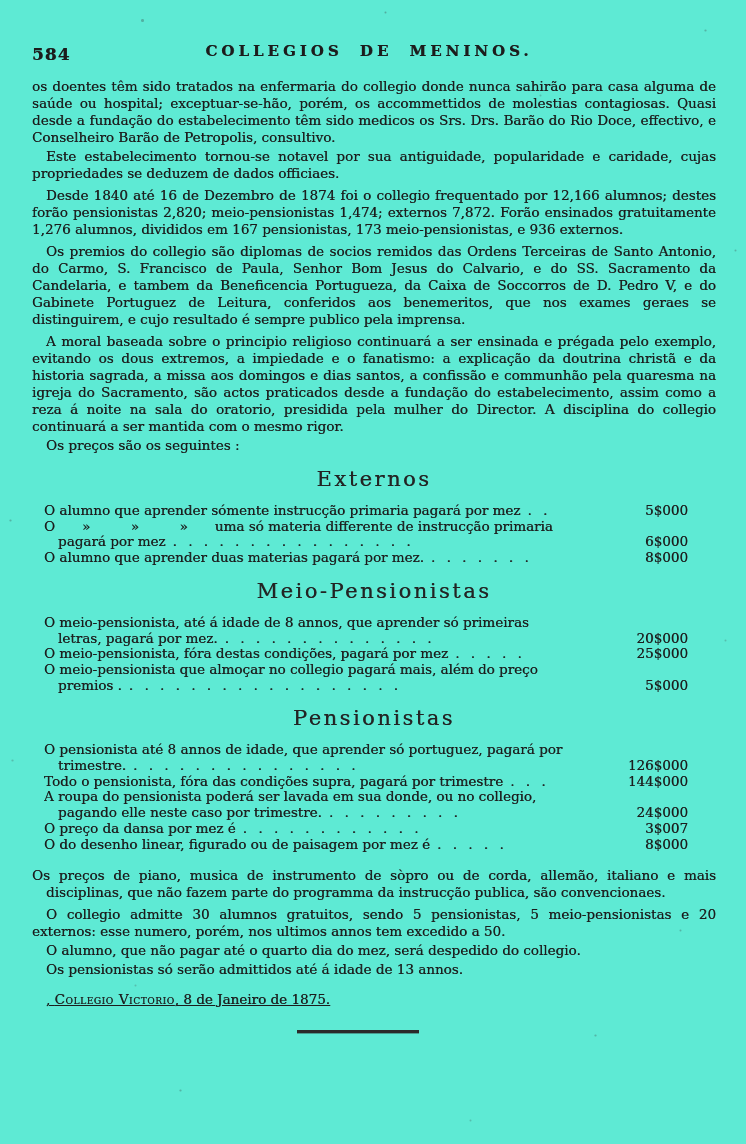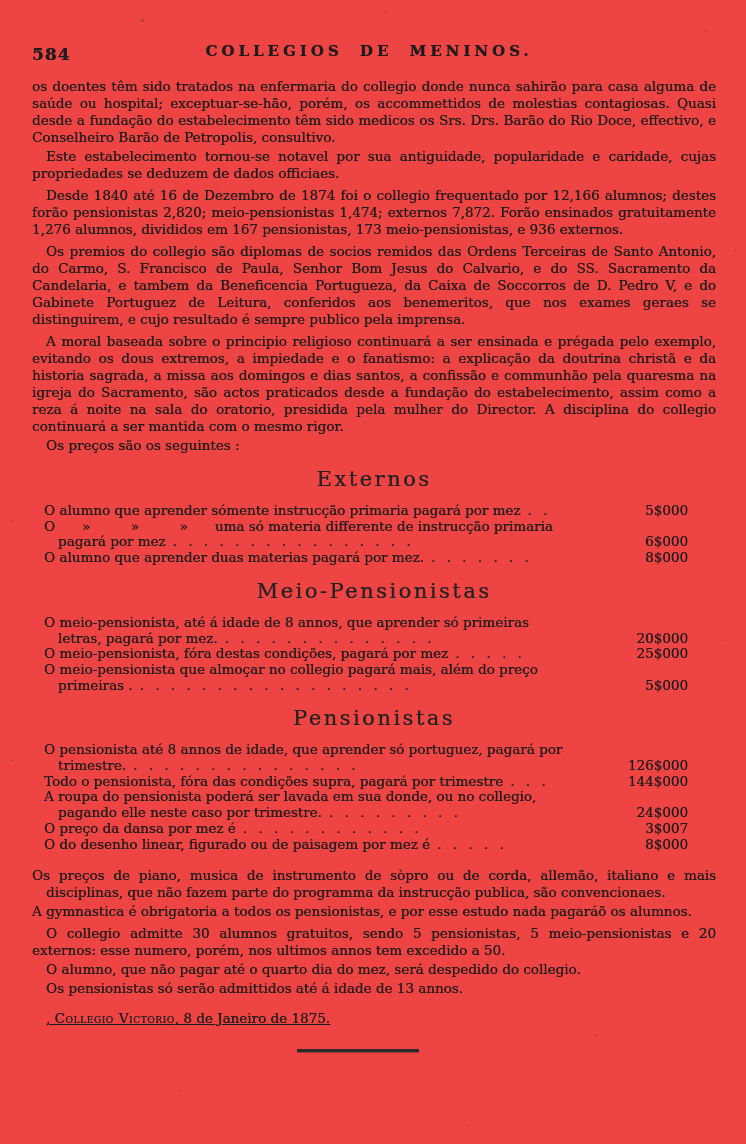--- a/index.html
+++ b/index.html
@@ -1,19 +1,19 @@
 <!DOCTYPE html>
 <html><head>
 <meta charset="utf-8">
 <style>
   html,body{margin:0;padding:0;background:#e9e9e7;}
   .page{
     position:relative;
     width:746px;height:1144px;
-    background:#ef4444;
+    background:#5eead4;
     box-sizing:border-box;
     padding:42px 30px 0 32px;
     font-family:"DejaVu Serif","Liberation Serif",serif;
     color:#1c1c1c;
     overflow:hidden;
     text-shadow:0.35px 0 0 rgba(25,25,25,0.7);
   }
   .speckles{position:absolute;top:0;left:0;width:1px;height:1px;background:transparent;border-radius:50%;
     box-shadow:142px 20px 0 1px rgba(50,50,50,.30),385px 12px 0 .5px rgba(60,60,60,.35),
     705px 30px 0 .6px rgba(60,60,60,.3),540px 95px 0 .5px rgba(60,60,60,.25),
@@ -104,21 +104,21 @@
       <span class="pr-text">O meio-pensionista, fóra destas condições, pagará por mez</span>
       <span class="pr-dots">. . . . .</span>
       <span class="pr-price">25$000</span>
     </div>
     <div class="price-row">
       <span class="pr-text">O meio-pensionista que almoçar no collegio pagará mais, além do preço</span>
       <span class="pr-dots"></span>
       <span class="pr-price"></span>
     </div>
     <div class="price-row cont">
-      <span class="pr-text">primeiras .</span>
+      <span class="pr-text">premios .</span>
       <span class="pr-dots">. . . . . . . . . . . . . . . . . .</span>
       <span class="pr-price">5$000</span>
     </div>
   </div>
 
   <h2 class="section-title">Pensionistas</h2>
   <div class="price-list">
     <div class="price-row">
       <span class="pr-text">O pensionista até 8 annos de idade, que aprender só portuguez, pagará por</span>
       <span class="pr-dots"></span>
@@ -151,21 +151,20 @@
     </div>
     <div class="price-row">
       <span class="pr-text">O do desenho linear, figurado ou de paisagem por mez é</span>
       <span class="pr-dots">. . . . .</span>
       <span class="pr-price">8$000</span>
     </div>
   </div>
 
   <div class="gap-small"></div>
   <p class="hang">Os preços de piano, musica de instrumento de sòpro ou de corda, allemão, italiano e mais disciplinas, que não fazem parte do programma da instrucção publica, são convencionaes.</p>
-  <p class="hang">A gymnastica é obrigatoria a todos os pensionistas, e por esse estudo nada pagaráõ os alumnos.</p>
   <div class="gap-small"></div>
   <p class="indent">O collegio admitte 30 alumnos gratuitos, sendo 5 pensionistas, 5 meio-pensionistas e 20 externos: esse numero, porém, nos ultimos annos tem excedido a 50.</p>
   <p class="indent">O alumno, que não pagar até o quarto dia do mez, será despedido do collegio.</p>
   <p class="indent">Os pensionistas só serão admittidos até á idade de 13 annos.</p>
 
   <p class="signature">
     <span>, </span><span class="smallcaps">Collegio Victorio</span><span>, 8 de Janeiro de 1875.</span>
   </p>
 
   <div class="end-rule"></div>

